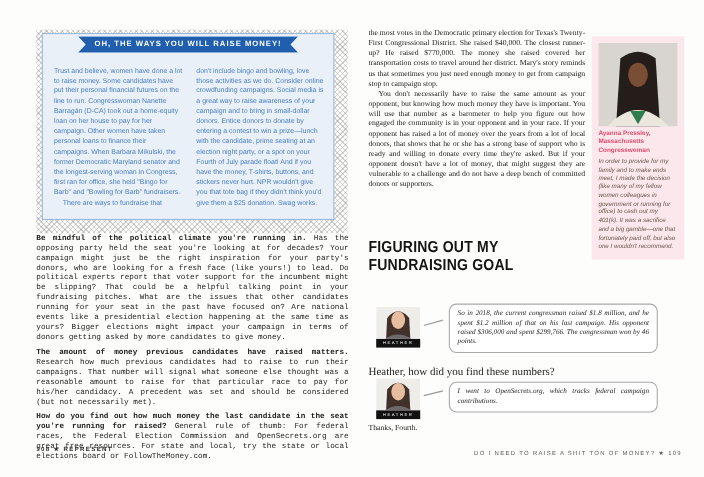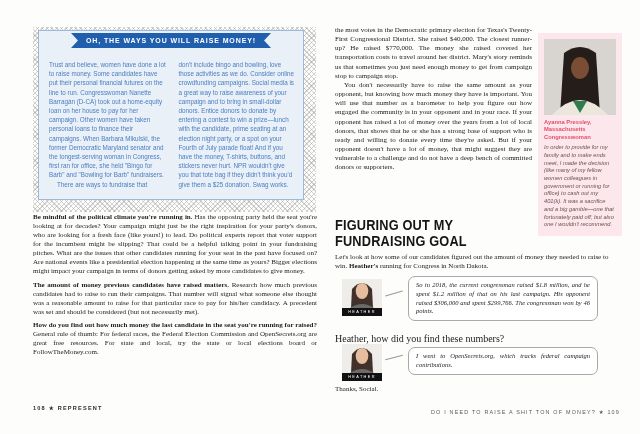--- a/index.html
+++ b/index.html
@@ -20,21 +20,21 @@
     clip-path:polygon(0 0,100% 0,calc(100% - 7px) 50%,100% 100%,0 100%,7px 50%);}
   .box-cols{position:absolute;top:29px;left:10px;right:7px;display:flex;gap:12px;
     color:#4a7ec0;font-family:"Liberation Sans",sans-serif;font-size:6.3px;line-height:9.2px;}
   .box-col{flex:1;}
   .box-col p{margin:0;}
   .p-indent{text-indent:8px;}
 
   
   .body-copy{position:absolute;left:33px;top:213px;width:284px;
     font-size:7px;line-height:9px;text-align:justify;}
-  .body-copy p{margin:0 0 4.5px;}
+  .body-copy p{margin:0 0 4.5px;font-family:Liberation Mono, monospace;}
   .lead{font-weight:bold;}
 
   .footer-left{position:absolute;left:33px;top:405px;
     font-family:"Liberation Sans",sans-serif;font-weight:bold;
     font-size:5.6px;letter-spacing:1.2px;color:#2e2e2e;}
   .footer-right{position:absolute;right:20px;top:409px;
     font-family:"Liberation Sans",sans-serif;
     font-size:5.4px;letter-spacing:1.2px;color:#5a5a5a;}
 
   
@@ -117,21 +117,20 @@
     </svg>
     <div class="sb-name">Ayanna Pressley, Massachusetts Congresswoman</div>
     <div class="sb-quote">In order to provide for my family and to make ends meet, I made the decision (like many of my fellow women colleagues in government or running for office) to cash out my 401(k). It was a sacrifice and a big gamble—one that fortunately paid off, but also one I wouldn't recommend.</div>
   </div>
 
   <div class="heading">
     <div>FIGURING OUT MY</div>
     <div>FUNDRAISING GOAL</div>
   </div>
 
-  <div class="intro"><span>Let's look at how some of our candidates figured out the amount of money they needed to raise to win. </span><span class="lead">Heather's</span><span> running for Congress in North Dakota.</span></div>
 
   <div class="photo" style="left:342px;top:279px;">
     <svg viewBox="0 0 40 29" preserveAspectRatio="none">
       <rect x="0" y="0" width="40" height="29" fill="#efedea"></rect>
       <path d="M10,10 Q20,-2 30,10 L31,29 L9,29 Z" fill="#42302a"></path>
       <ellipse cx="20" cy="12" rx="6.3" ry="8" fill="#e6bd9e"></ellipse>
       <path d="M8,29 Q20,21 32,29 Z" fill="#6a6a68"></path>
     </svg>
     <div class="label">HEATHER</div>
   </div>
@@ -145,21 +144,21 @@
       <rect x="0" y="0" width="40" height="29" fill="#efedea"></rect>
       <path d="M10,10 Q20,-2 30,10 L31,29 L9,29 Z" fill="#42302a"></path>
       <ellipse cx="20" cy="12" rx="6.3" ry="8" fill="#e6bd9e"></ellipse>
       <path d="M8,29 Q20,21 32,29 Z" fill="#6a6a68"></path>
     </svg>
     <div class="label">HEATHER</div>
   </div>
   <div class="connector" style="left:385px;top:357px;transform:rotate(-14deg);"></div>
   <div class="bubble" style="left:408px;top:347px;">I went to OpenSecrets.org, which tracks federal campaign contributions.</div>
 
-  <div class="thanks">Thanks, Social.</div>
+  <div class="thanks">Thanks, Fourth.</div>
 
   <div class="footer-right">
     <span>DO I NEED TO RAISE A SHIT TON OF MONEY?</span>
     <span>★</span>
     <span>109</span>
   </div>
 
 </div>
 
 </body></html>

